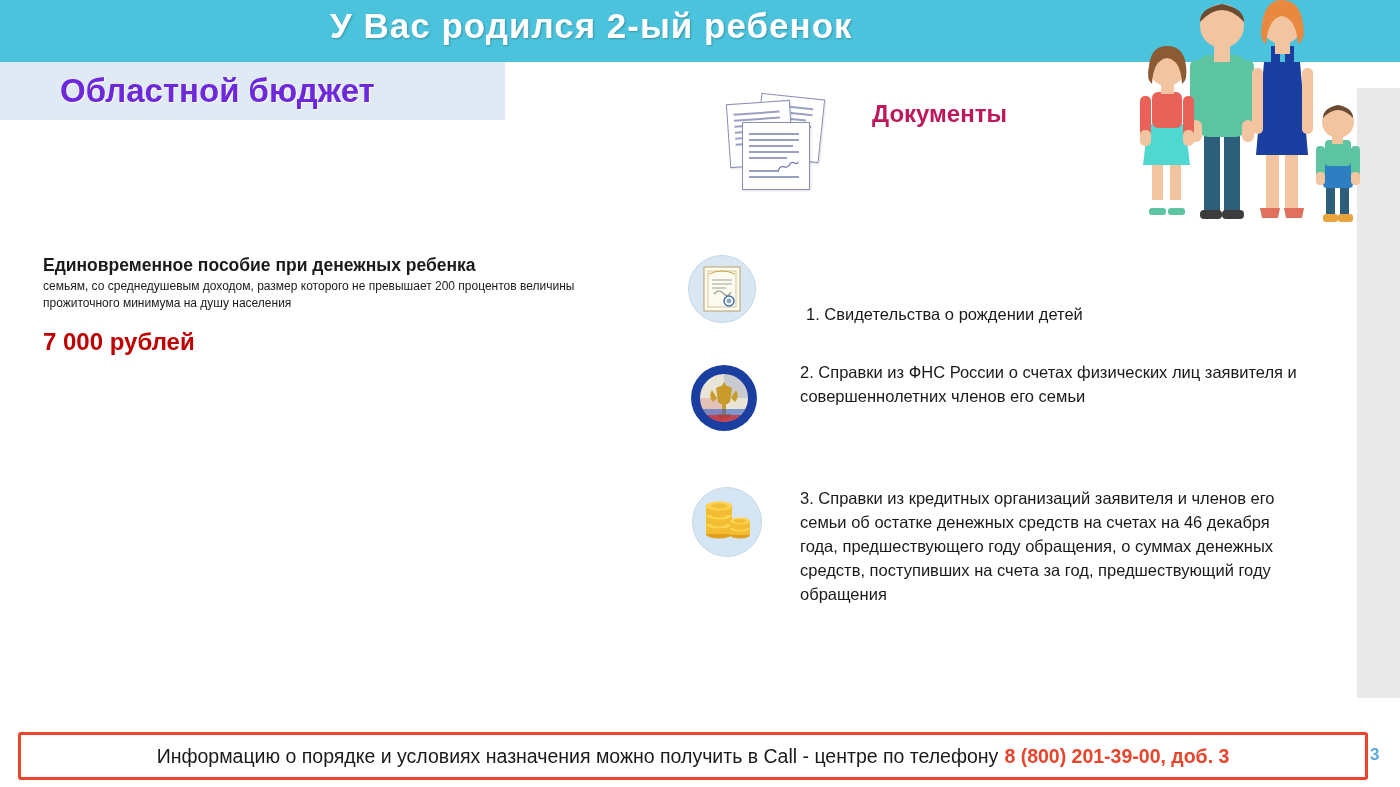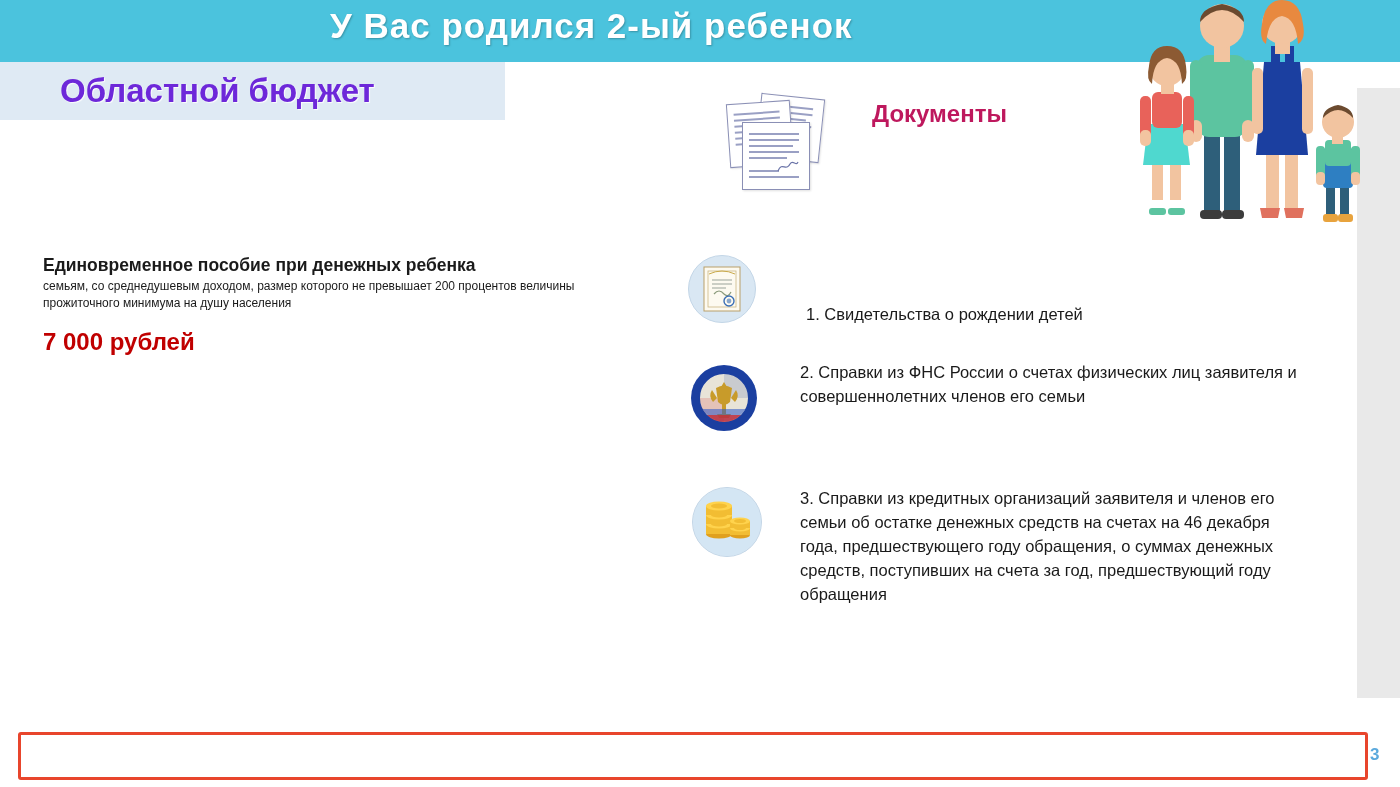--- a/index.html
+++ b/index.html
@@ -356,14 +356,16 @@
       <ellipse cx="47" cy="40" rx="6" ry="2" fill="#f2bd33"></ellipse>
       <rect x="37" y="33" width="20" height="7" fill="#f2bd33"></rect>
       <ellipse cx="47" cy="33" rx="10" ry="3.6" fill="#ffd34d"></ellipse>
       <ellipse cx="47" cy="33" rx="6" ry="2" fill="#f2bd33"></ellipse>
     </g>
   </svg>
 </div>
 <div class="doc-text" style="left:800px; top:487px; width:510px;">3. Справки из кредитных организаций заявителя и членов его семьи об остатке денежных средств на счетах на 46 декабря года, предшествующего году обращения, о суммах денежных средств, поступивших на счета за год, предшествующий году обращения</div>
 
 <div class="bottom-bar">
+  <span class="bottom-text">Информацию о порядке и условиях назначения можно получить в Call - центре по телефону</span>
+  <span class="bottom-phone">8 (800) 201-39-00, доб. 3</span>
 </div>
 <div class="page-number">3</div>
 
 </body></html>

